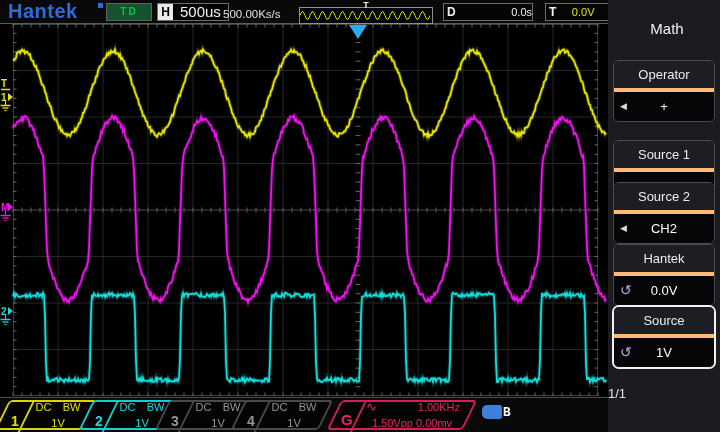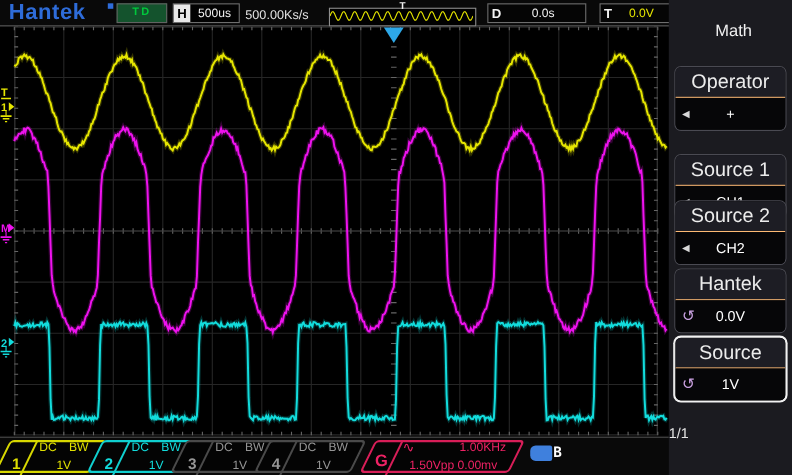--- a/index.html
+++ b/index.html
@@ -10,43 +10,43 @@
   
   .topbar{position:absolute;left:0;top:0;width:650px;height:23px;background:#090909;
           border-bottom:1px solid #5c5c5c;z-index:2;}
   .logo{position:absolute;left:8px;top:0;font-size:20px;font-weight:bold;color:#2e6cd9;letter-spacing:0.5px;}
   .logo-sq{position:absolute;left:98px;top:3px;width:5px;height:5px;background:#2e6cd9;}
   .td-badge{position:absolute;left:106px;top:3px;width:44px;height:16px;border:1px solid #626262;
             background:#14532d;color:#00c83c;font-size:10px;font-weight:bold;letter-spacing:2px;
             text-align:center;line-height:16px;}
   .hgroup{position:absolute;left:157px;top:3px;height:16px;border:1px solid #6e6e6e;background:#020202;display:flex;}
   .hletter{width:15px;background:#e9e9e9;color:#000;font-weight:bold;font-size:12px;text-align:center;line-height:16px;}
-  .hval{padding:0 7px;color:#f2f2f2;font-size:11px;line-height:16px;}
+  .hval{padding:0 7px;color:#f2f2f2;font-size:15px;line-height:16px;}
   .srate{position:absolute;left:223px;top:8px;color:#e2e2e2;font-size:11.5px;}
   .preview{position:absolute;left:299px;top:7px;width:132px;height:15px;border:1px solid #8e8e8e;background:#000;}
   .ptl{position:absolute;left:50%;top:-8px;transform:translateX(-50%);color:#f0f0f0;font-size:9px;font-weight:bold;}
   .dbox,.tbox{position:absolute;top:3px;height:16px;border:1px solid #6e6e6e;background:#050505;display:flex;align-items:center;}
   .dbox{left:443px;width:88px;}
   .tbox{left:545px;width:64px;overflow:hidden;}
   .dbox b,.tbox b{color:#f2f2f2;font-size:12px;margin-left:3px;font-weight:bold;}
-  .dbox span{flex:1;text-align:center;color:#f2f2f2;font-size:11px;}
+  .dbox span{flex:1;text-align:right;color:#f2f2f2;font-size:11px;}
   .tbox span{flex:1;text-align:center;color:#e6e600;font-size:11px;}
 
   
   .display{position:absolute;left:0;top:24px;width:608px;height:372px;background:#000;}
   .display svg{position:absolute;left:0;top:0;}
 
   
   .sidebar{position:absolute;left:608px;top:0;width:118px;height:432px;background:#1b1b20;z-index:3;}
   .sb-title{position:absolute;left:0;top:20px;width:100%;text-align:center;color:#f2f2f2;font-size:15px;}
   .sb-group{position:absolute;left:5px;width:100px;border:1px solid #4a4a52;border-radius:6px;
             background:#08080a;overflow:hidden;}
   .sb-group.selected{border:1px solid #f2f2f2;box-shadow:0 0 0 1px #f2f2f2;}
-  .sb-label{height:27px;line-height:27px;text-align:center;color:#ececec;font-size:18px;
-            background:#1d1d24;border-bottom:1px solid #fdba74;}
+  .sb-label{height:27px;line-height:27px;text-align:center;color:#ececec;font-size:13px;
+            background:#1d1d24;border-bottom:4px solid #fdba74;}
   .sb-value{height:29px;line-height:29px;text-align:center;color:#fff;font-size:13px;position:relative;background:#060608;}
   .sb-value .ctl{position:absolute;left:6px;top:0;}
   .sb-value .arr{color:#d8d8d8;font-size:9px;}
   .sb-value .knob{color:#c9a0e0;font-size:14px;}
   .sb-page{position:absolute;left:0;top:386px;width:100%;text-align:left;color:#e5e5e5;font-size:13px;}
 
   
   .bottombar{position:absolute;left:0;top:397px;width:608px;height:35px;background:#090909;border-top:1px solid #4a4a4a;}
   .chbadge,.gbadge{position:absolute;top:2px;height:30px;}
   .shape{position:absolute;inset:0;transform:skewX(-26deg);border:2px solid var(--b);border-radius:4px;background:#040404;}

